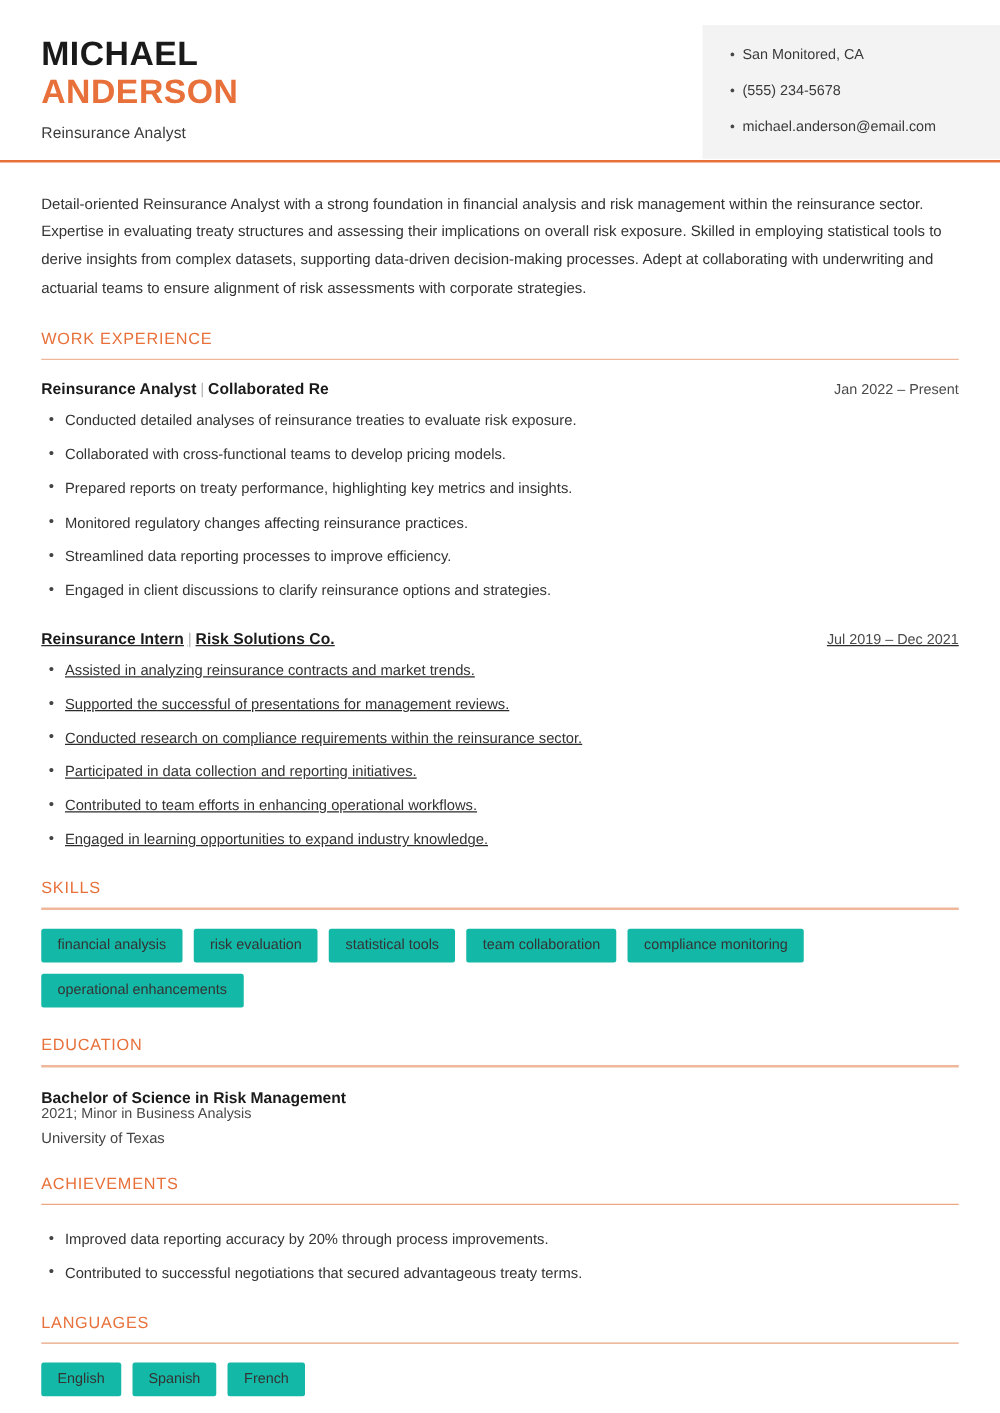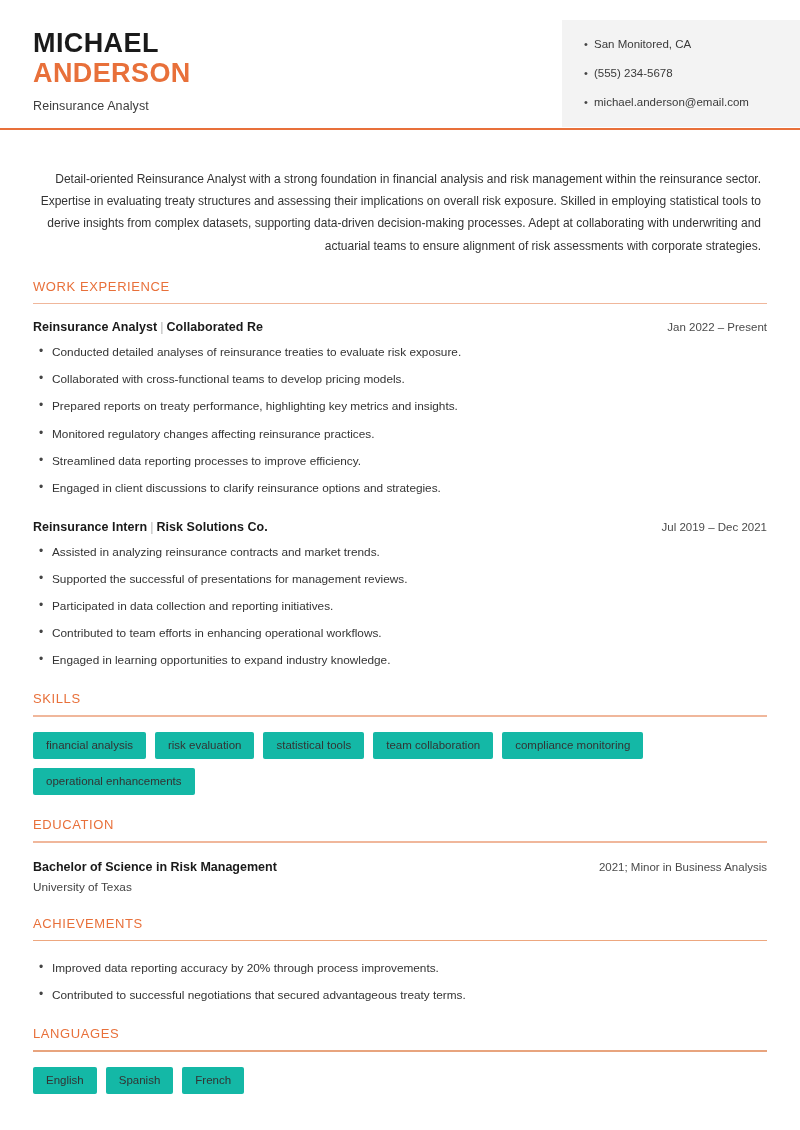--- a/index.html
+++ b/index.html
@@ -91,22 +91,21 @@
   .content {
     padding: 0 33px;
   }
 
   .summary {
     font-size: 12px;
     line-height: 1.85;
     color: #333333;
     padding-top: 22px;
     padding-right: 6px;
-    text-align: right;
-    margin-top: 16px;
+    text-align: left;
   }
 
   
   .section { margin-top: 22px; }
 
   .section-title {
     font-size: 13px;
     font-weight: normal;
     color: #e8703a;
     letter-spacing: 0.6px;
@@ -164,21 +163,21 @@
 
   .bullets li::before {
     content: "\2022";
     position: absolute;
     left: 6px;
     top: -1px;
     color: #444;
     font-size: 12px;
   }
 
-  .entry + .entry { margin-top: 23px; }
+  .entry + .entry { margin-top: 23px; text-decoration: underline; }
 
   
   .tags {
     display: flex;
     flex-wrap: wrap;
     gap: 9px;
     margin-top: 15px;
   }
 
   .tag {
@@ -189,20 +188,21 @@
     color: #333333;
     line-height: 1.15;
   }
 
   
   .edu-head {
     display: flex;
     justify-content: space-between;
     align-items: baseline;
     margin-top: 17px;
+    flex-direction: column;
   }
 
   .edu-degree {
     font-size: 12.5px;
     font-weight: bold;
     color: #1a1a1a;
   }
 
   .edu-meta {
     font-size: 11.5px;
@@ -283,20 +283,21 @@
       <div class="entry">
         <div class="entry-head">
           <div class="entry-title">
             <span>Reinsurance Intern</span><span class="sep">|</span><span>Risk Solutions Co.</span>
           </div>
           <div class="entry-date">Jul 2019 – Dec 2021</div>
         </div>
         <ul class="bullets">
           <li>Assisted in analyzing reinsurance contracts and market trends.</li>
           <li>Supported the successful of presentations for management reviews.</li>
+          <li>Conducted research on compliance requirements within the reinsurance sector.</li>
           <li>Participated in data collection and reporting initiatives.</li>
           <li>Contributed to team efforts in enhancing operational workflows.</li>
           <li>Engaged in learning opportunities to expand industry knowledge.</li>
         </ul>
       </div>
     </div>
 
     <div class="section">
       <div class="section-title">SKILLS</div>
       <div class="section-rule"></div>

